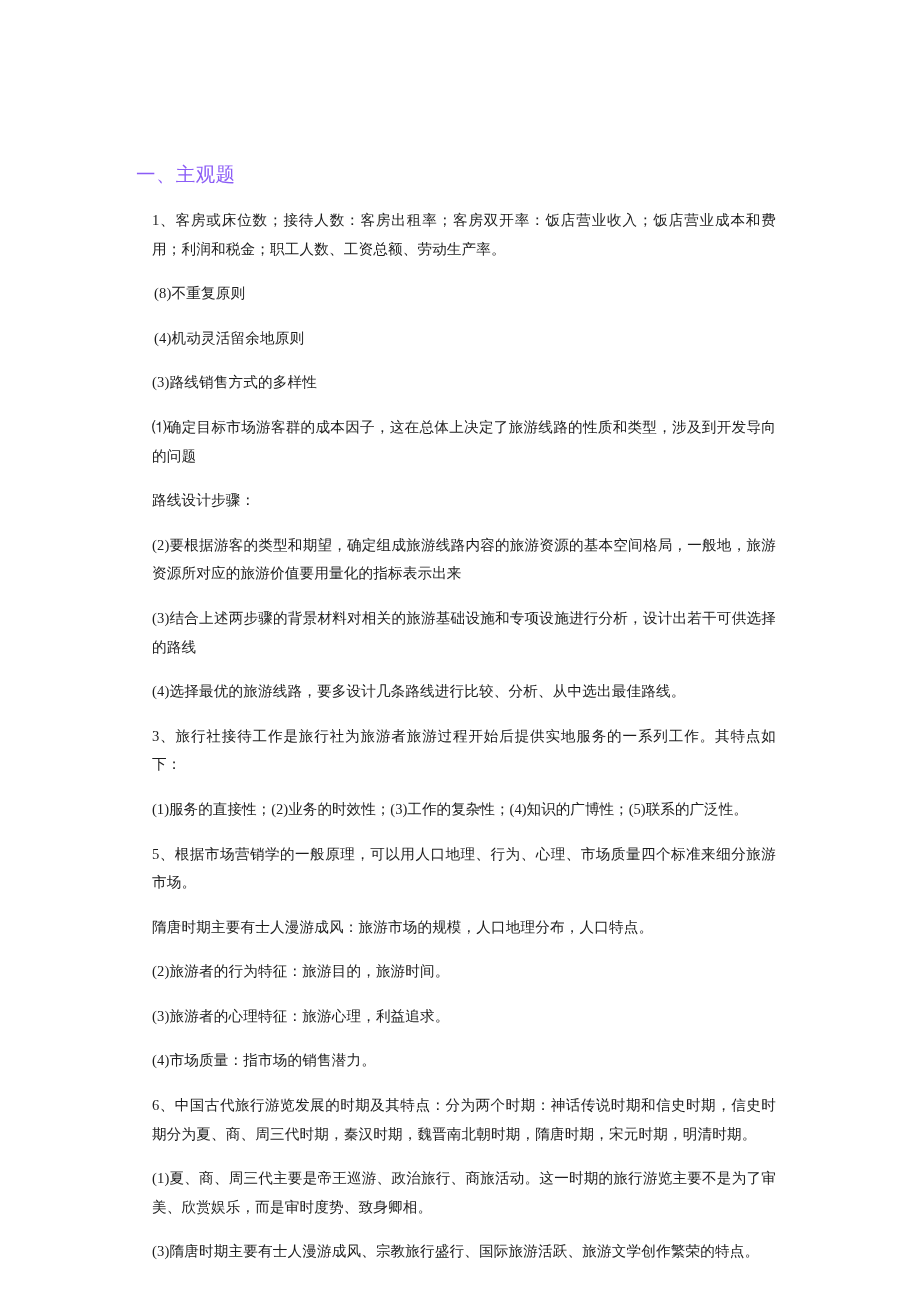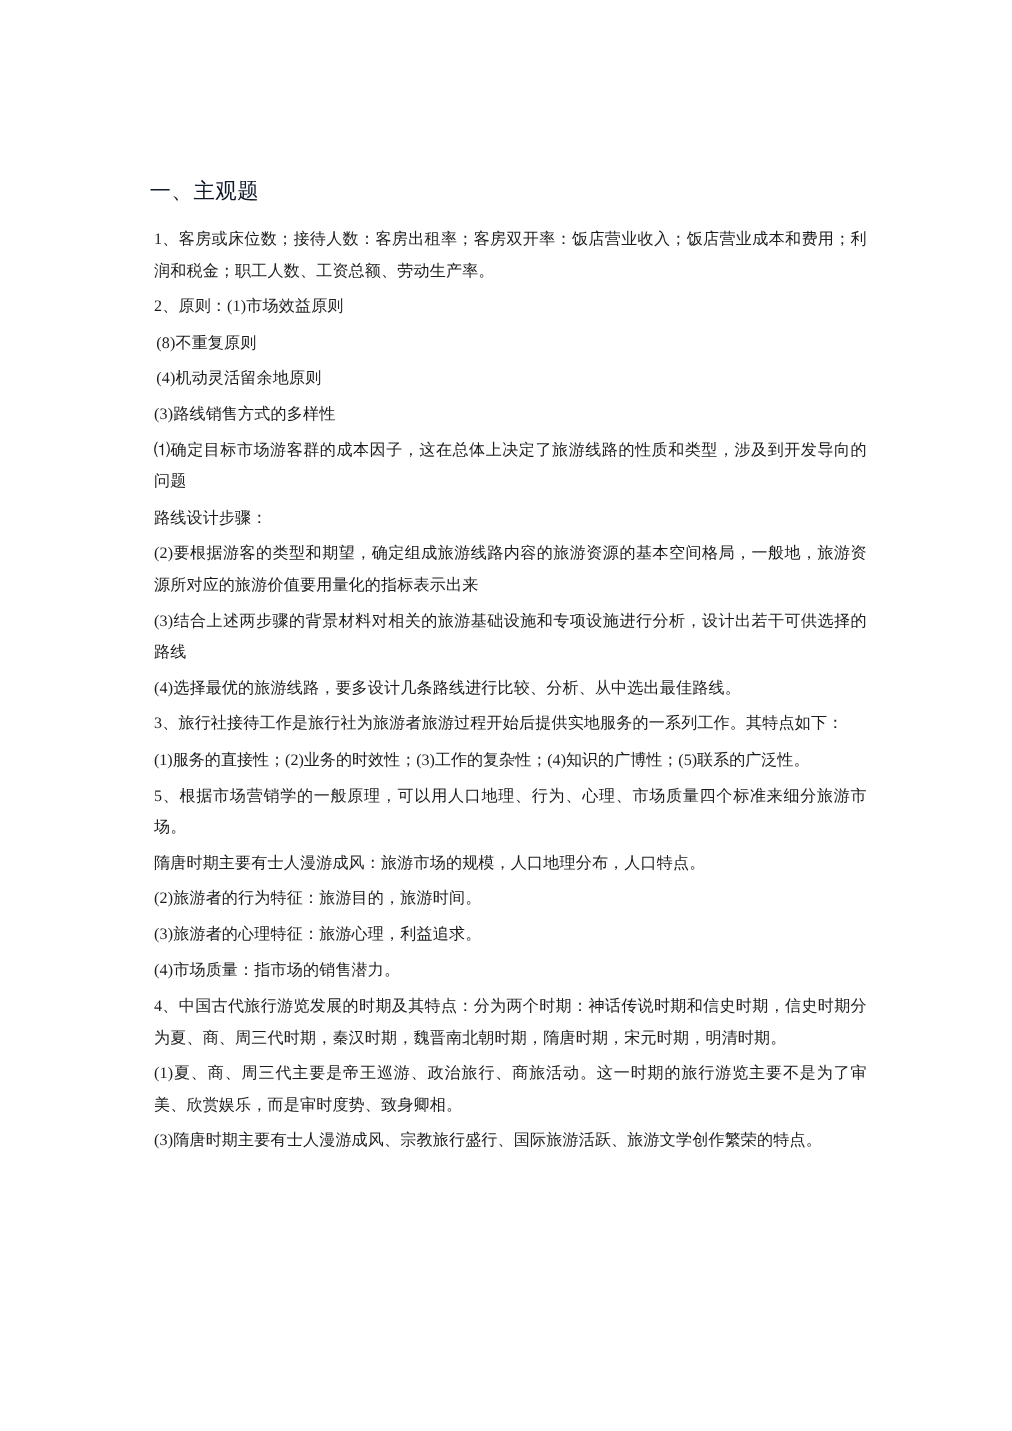--- a/index.html
+++ b/index.html
@@ -26,27 +26,27 @@
     left: 136px;
     top: 160px;
     width: 656px;
   }
   .doc-title {
     font-size: 19.5px;
     line-height: 30px;
     letter-spacing: 0.4px;
     margin: 0 0 14px 0;
     font-weight: 400;
-    color: #0f172a;
+    color: #8b5cf6;
     white-space: pre;
   }
   .para {
     font-size: 14.6px;
     line-height: 28.6px;
-    margin: 4px;
+    margin: 16px;
     color: #1c1c1c;
     text-align: justify;
     text-justify: inter-ideograph;
     letter-spacing: 0.15px;
     word-break: break-all;
   }
   .para.tight {
     letter-spacing: 0px;
   }
   .para + .para {
@@ -58,34 +58,33 @@
 </style>
 </head>
 <body>
 
 <div class="page">
   <div class="content">
 
     <h1 class="doc-title">一、主观题</h1>
 
     <p class="para indent-0">1、客房或床位数；接待人数：客房出租率；客房双开率：饭店营业收入；饭店营业成本和费用；利润和税金；职工人数、工资总额、劳动生产率。</p>
-    <p class="para indent-0">2、原则：(1)市场效益原则</p>
     <p class="para indent-1">(8)不重复原则</p>
     <p class="para indent-1">(4)机动灵活留余地原则</p>
     <p class="para indent-0">(3)路线销售方式的多样性</p>
     <p class="para indent-0">⑴确定目标市场游客群的成本因子，这在总体上决定了旅游线路的性质和类型，涉及到开发导向的问题</p>
     <p class="para indent-0">路线设计步骤：</p>
     <p class="para indent-0">(2)要根据游客的类型和期望，确定组成旅游线路内容的旅游资源的基本空间格局，一般地，旅游资源所对应的旅游价值要用量化的指标表示出来</p>
     <p class="para indent-0">(3)结合上述两步骤的背景材料对相关的旅游基础设施和专项设施进行分析，设计出若干可供选择的路线</p>
     <p class="para indent-0">(4)选择最优的旅游线路，要多设计几条路线进行比较、分析、从中选出最佳路线。</p>
     <p class="para indent-0">3、旅行社接待工作是旅行社为旅游者旅游过程开始后提供实地服务的一系列工作。其特点如下：</p>
     <p class="para indent-0 tight">(1)服务的直接性；(2)业务的时效性；(3)工作的复杂性；(4)知识的广博性；(5)联系的广泛性。</p>
     <p class="para indent-0">5、根据市场营销学的一般原理，可以用人口地理、行为、心理、市场质量四个标准来细分旅游市场。</p>
     <p class="para indent-0">隋唐时期主要有士人漫游成风：旅游市场的规模，人口地理分布，人口特点。</p>
     <p class="para indent-0">(2)旅游者的行为特征：旅游目的，旅游时间。</p>
     <p class="para indent-0">(3)旅游者的心理特征：旅游心理，利益追求。</p>
     <p class="para indent-0">(4)市场质量：指市场的销售潜力。</p>
-    <p class="para indent-0">4、中国古代旅行游览发展的时期及其特点：分为两个时期：神话传说时期和信史时期，信史时期分为夏、商、周三代时期，秦汉时期，魏晋南北朝时期，隋唐时期，宋元时期，明清时期。</p>
+    <p class="para indent-0">6、中国古代旅行游览发展的时期及其特点：分为两个时期：神话传说时期和信史时期，信史时期分为夏、商、周三代时期，秦汉时期，魏晋南北朝时期，隋唐时期，宋元时期，明清时期。</p>
     <p class="para indent-0">(1)夏、商、周三代主要是帝王巡游、政治旅行、商旅活动。这一时期的旅行游览主要不是为了审美、欣赏娱乐，而是审时度势、致身卿相。</p>
     <p class="para indent-0">(3)隋唐时期主要有士人漫游成风、宗教旅行盛行、国际旅游活跃、旅游文学创作繁荣的特点。</p>
 
   </div>
 </div>
 
 </body></html>

